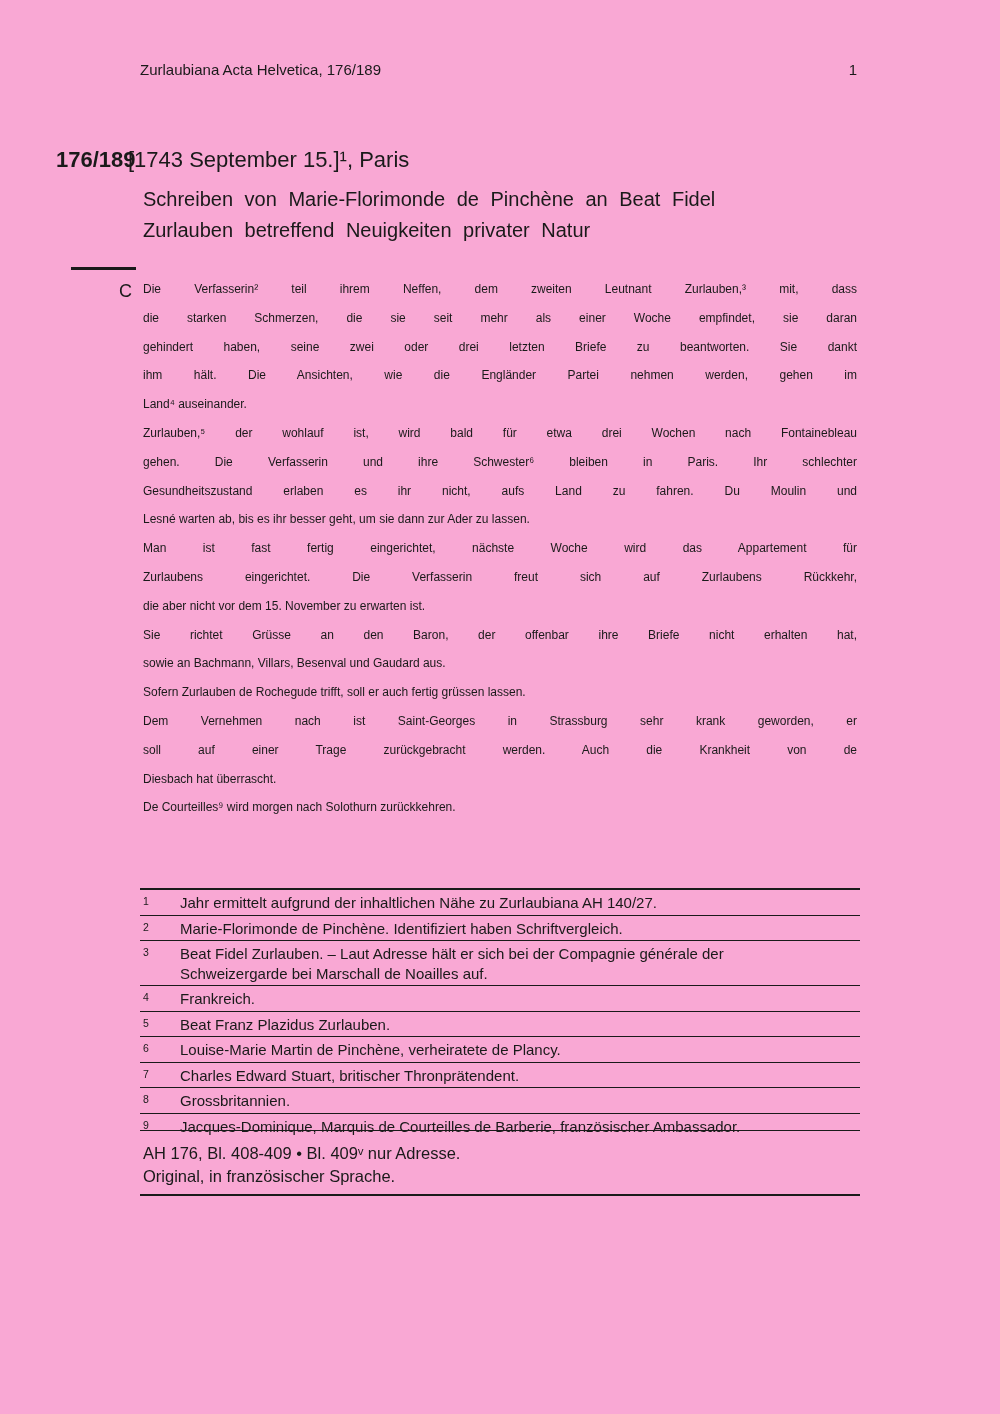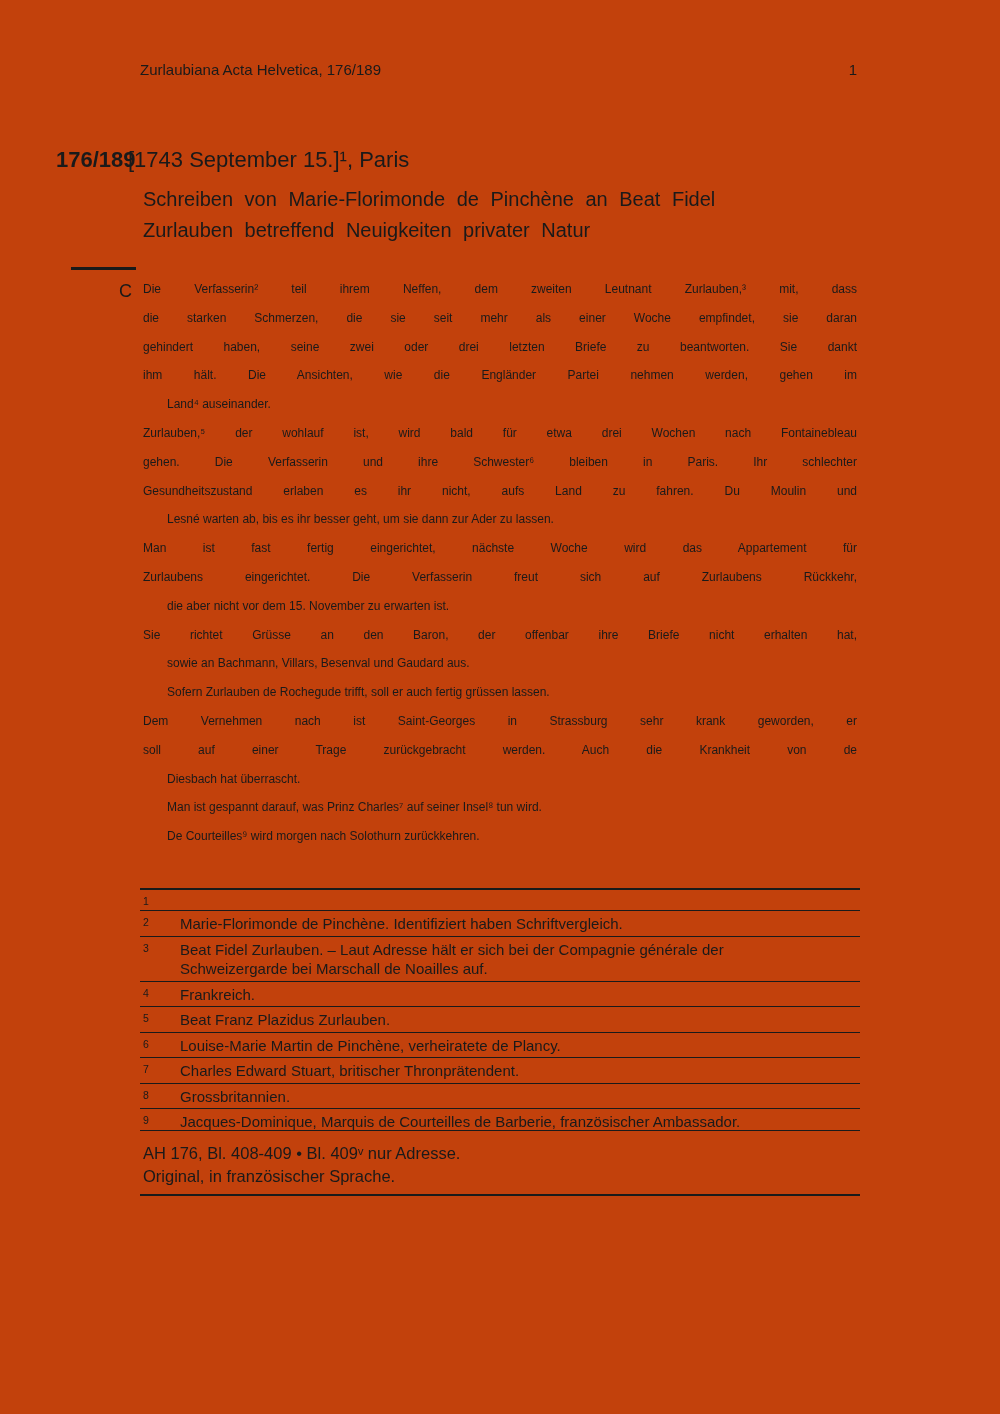--- a/index.html
+++ b/index.html
@@ -4,21 +4,21 @@
 <style>
   html, body {
     margin: 0;
     padding: 0;
     background: #ffffff;
   }
   .page {
     position: relative;
     width: 1000px;
     height: 1414px;
-    background: #c2410c;
+    background: #f9a8d4;
     color: #1a1a1a;
     font-family: "Liberation Sans", "DejaVu Sans", sans-serif;
     overflow: hidden;
   }
 
   
   .runhead {
     position: absolute;
     left: 140px;
     top: 60px;
@@ -89,21 +89,20 @@
     width: 714px;
     font-size: 12px;
     line-height: 28.8px;
   }
   .bline {
     text-align: justify;
     text-align-last: justify;
   }
   .bline.blast {
     text-align-last: left;
-    margin-left: 24px;
   }
 
   
   .footnotes {
     position: absolute;
     left: 140px;
     top: 888px;
     width: 720px;
     font-size: 15px;
   }
@@ -179,27 +178,27 @@
       <div class="bline blast">Lesné warten ab, bis es ihr besser geht, um sie dann zur Ader zu lassen.</div>
       <div class="bline">Man ist fast fertig eingerichtet, nächste Woche wird das Appartement für</div>
       <div class="bline">Zurlaubens eingerichtet. Die Verfasserin freut sich auf Zurlaubens Rückkehr,</div>
       <div class="bline blast">die aber nicht vor dem 15. November zu erwarten ist.</div>
       <div class="bline">Sie richtet Grüsse an den Baron, der offenbar ihre Briefe nicht erhalten hat,</div>
       <div class="bline blast">sowie an Bachmann, Villars, Besenval und Gaudard aus.</div>
       <div class="bline blast">Sofern Zurlauben de Rochegude trifft, soll er auch fertig grüssen lassen.</div>
       <div class="bline">Dem Vernehmen nach ist Saint-Georges in Strassburg sehr krank geworden, er</div>
       <div class="bline">soll auf einer Trage zurückgebracht werden. Auch die Krankheit von de</div>
       <div class="bline blast">Diesbach hat überrascht.</div>
-      <div class="bline blast">Man ist gespannt darauf, was Prinz Charles⁷ auf seiner Insel⁸ tun wird.</div>
       <div class="bline blast">De Courteilles⁹ wird morgen nach Solothurn zurückkehren.</div>
     </div>
 
   <div class="footnotes" id="footnotes">
       <div class="fnrow">
         <span class="fnum">1</span>
+        <span class="ftext">Jahr ermittelt aufgrund der inhaltlichen Nähe zu Zurlaubiana AH 140/27.</span>
       </div>
       <div class="fnrow">
         <span class="fnum">2</span>
         <span class="ftext">Marie-Florimonde de Pinchène. Identifiziert haben Schriftvergleich.</span>
       </div>
       <div class="fnrow">
         <span class="fnum">3</span>
         <span class="ftext">Beat Fidel Zurlauben. – Laut Adresse hält er sich bei der Compagnie générale der
 Schweizergarde bei Marschall de Noailles auf.</span>
       </div>

